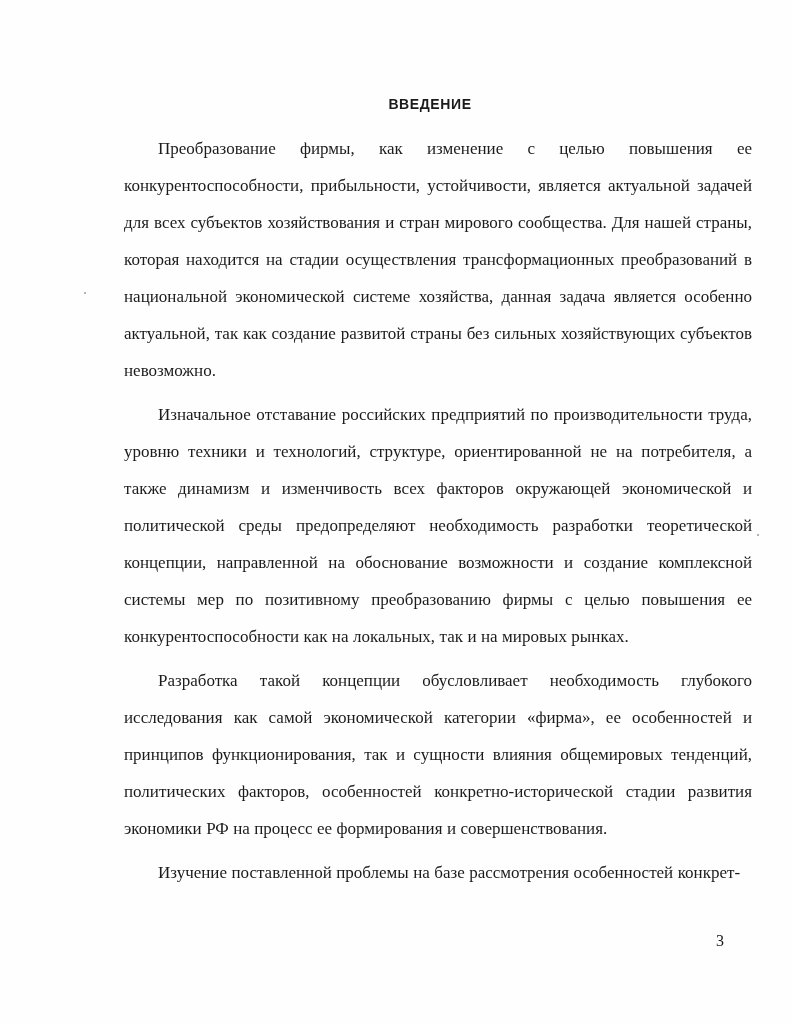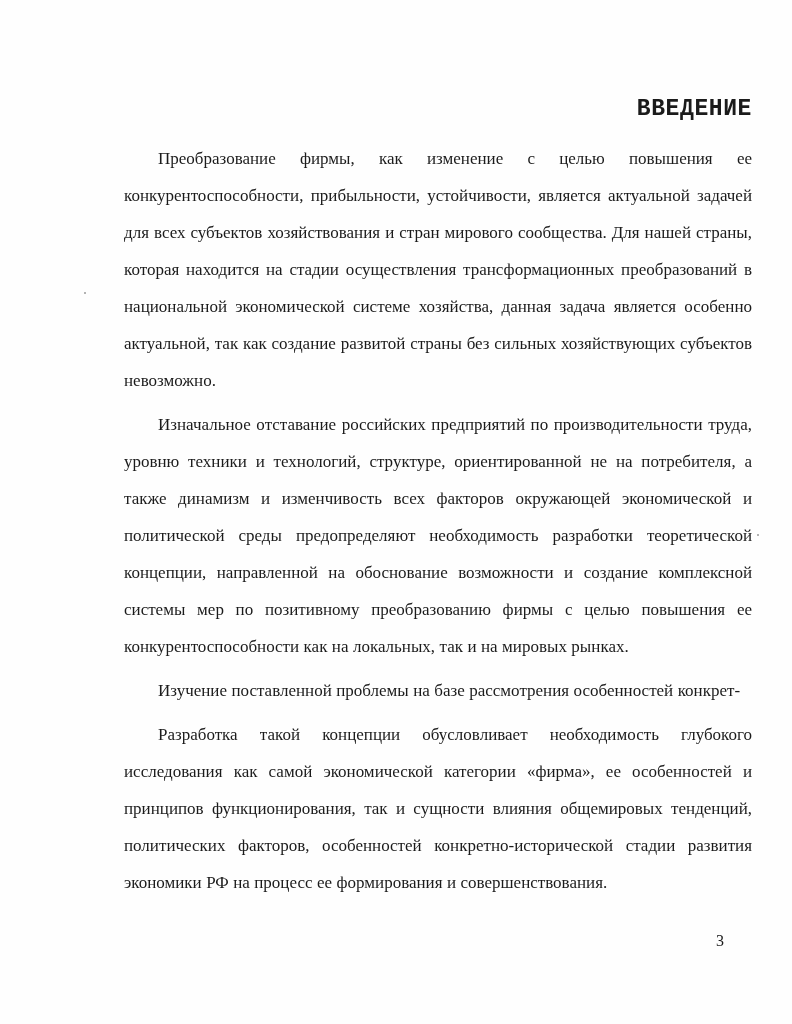--- a/index.html
+++ b/index.html
@@ -23,26 +23,26 @@
     height: 1024px;
     background: #fefefe;
   }
   .content {
     position: absolute;
     left: 108px;
     top: 96px;
     width: 644px;
   }
   .doc-title {
-    text-align: right;
+    text-align: center;
     font-weight: bold;
-    font-size: 23px;
+    font-size: 14px;
     letter-spacing: 0.6px;
     margin: 0 0 18px 0;
-    font-family: Liberation Mono, monospace;
+    font-family: Liberation Sans, sans-serif;
   }
   .para {
     margin: 0 0 7px 16px;
     text-indent: 34px;
     text-align: justify;
     font-size: 17px;
     line-height: 37px;
     font-family: "Liberation Serif", "DejaVu Serif", serif;
     -webkit-hyphens: none;
     hyphens: none;
@@ -72,21 +72,21 @@
 </head>
 <body>
 
 <div class="page">
 
   <div class="content">
     <h1 class="doc-title">ВВЕДЕНИЕ</h1>
 
     <p class="para">Преобразование фирмы, как изменение с целью повышения ее конкурентоспособности, прибыльности, устойчивости, является актуальной задачей для всех субъектов хозяйствования и стран мирового сообщества. Для нашей страны, которая находится на стадии осуществления трансформационных преобразований в национальной экономической системе хозяйства, данная задача является особенно актуальной, так как создание развитой страны без сильных хозяйствующих субъектов невозможно.</p>
     <p class="para">Изначальное отставание российских предприятий по производительности труда, уровню техники и технологий, структуре, ориентированной не на потребителя, а также динамизм и изменчивость всех факторов окружающей экономической и политической среды предопределяют необходимость разработки теоретической концепции, направленной на обоснование возможности и создание комплексной системы мер по позитивному преобразованию фирмы с целью повышения ее конкурентоспособности как на локальных, так и на мировых рынках.</p>
+    <p class="para">Разработка такой концепции обусловливает необходимость глубокого исследования как самой экономической категории «фирма», ее особенностей и принципов функционирования, так и сущности влияния общемировых тенденций, политических факторов, особенностей конкретно-исторической стадии развития экономики РФ на процесс ее формирования и совершенствования.</p>
     <p class="para">Изучение поставленной проблемы на базе рассмотрения особенностей конкрет-</p>
-    <p class="para">Разработка такой концепции обусловливает необходимость глубокого исследования как самой экономической категории «фирма», ее особенностей и принципов функционирования, так и сущности влияния общемировых тенденций, политических факторов, особенностей конкретно-исторической стадии развития экономики РФ на процесс ее формирования и совершенствования.</p>
   </div>
 
   <div class="page-number">3</div>
 
   <span class="speck s1"></span>
   <span class="speck s2"></span>
 </div>
 
 </body></html>

